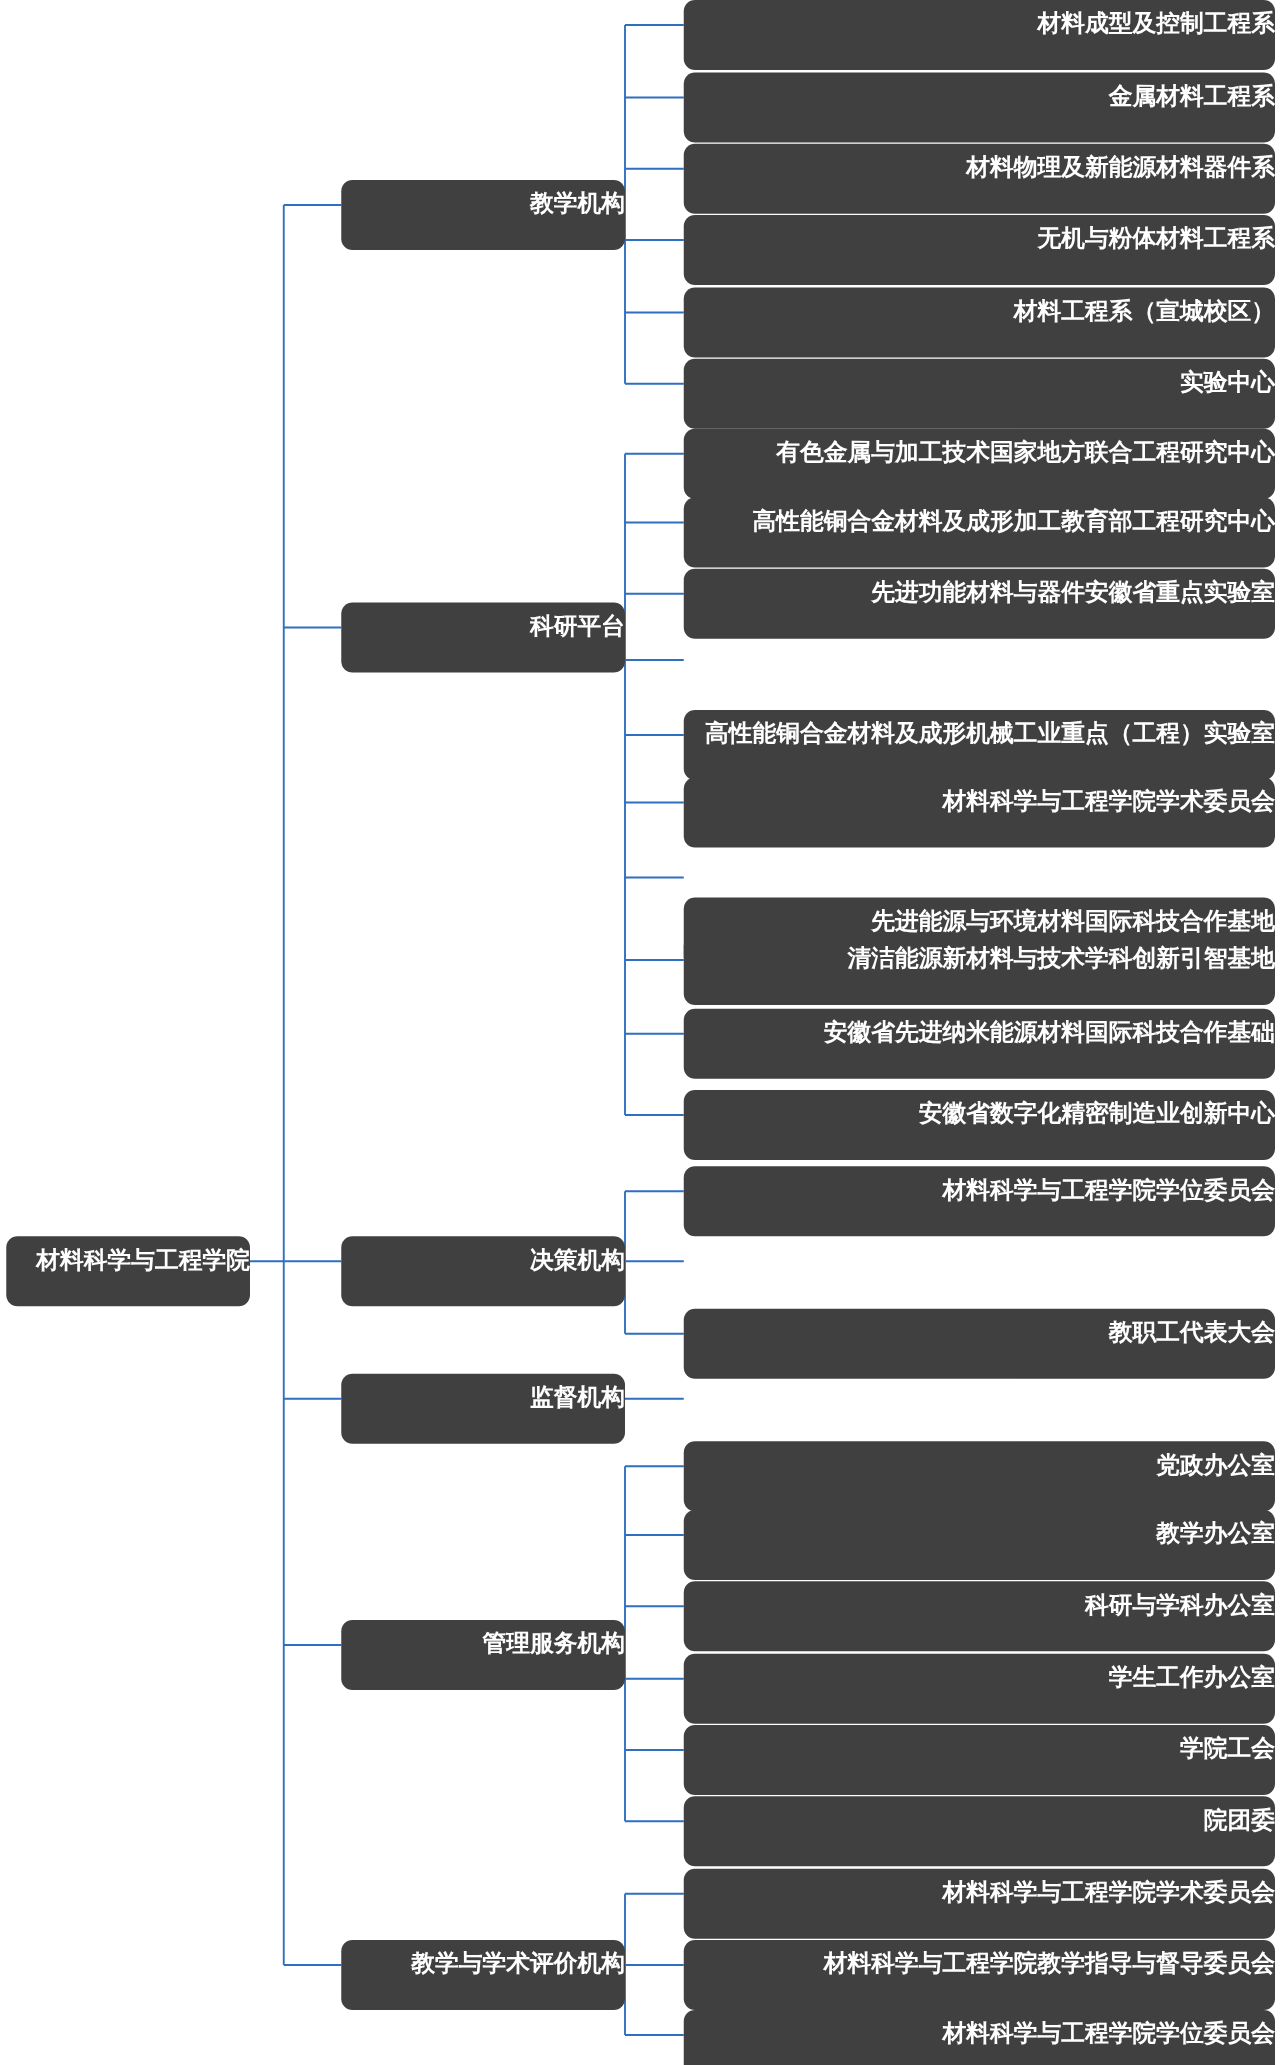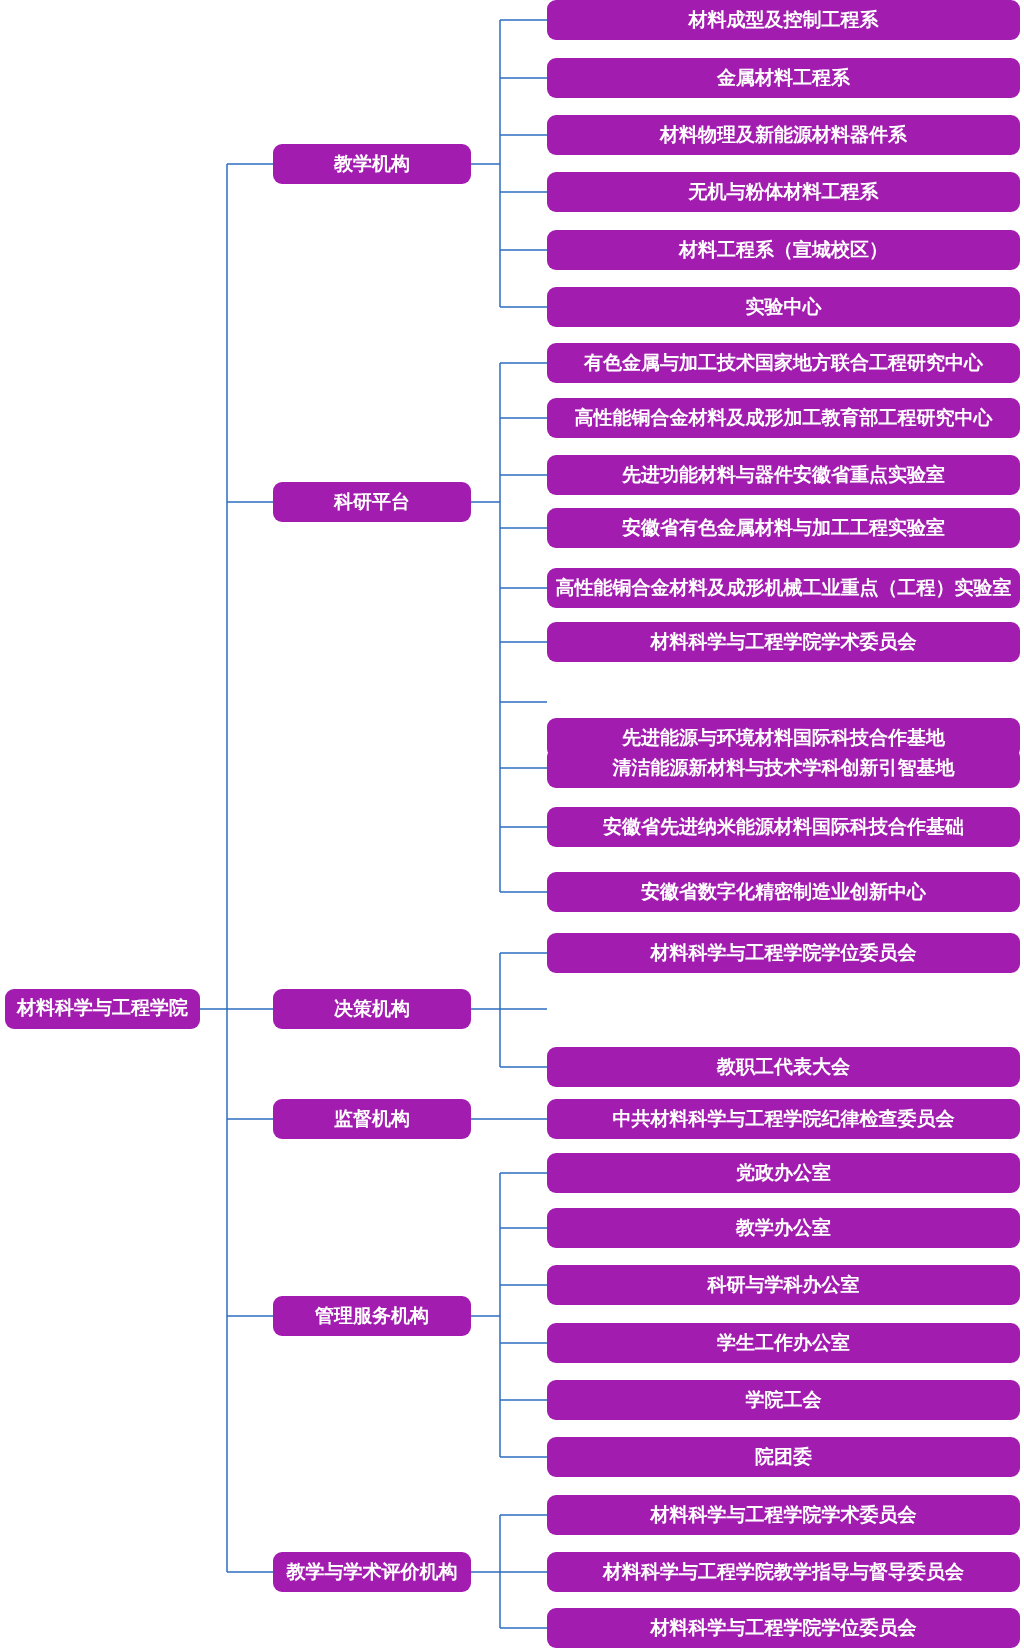--- a/index.html
+++ b/index.html
@@ -17,39 +17,40 @@
   }
   .connectors {
     position: absolute;
     left: 0;
     top: 0;
     width: 1024px;
     height: 1652px;
   }
   .node {
     position: absolute;
-    height: 40px;
+    height: 56px;
     line-height: 40px;
-    text-align: center;
+    text-align: right;
     color: #ffffff;
     font-weight: bold;
     font-size: 19px;
-    background: #a21caf;
+    background: #404040;
     border-radius: 9px;
     white-space: nowrap;
     overflow: hidden;
   }
   .root {
     left: 5px;
     width: 195px;
     font-family: Liberation Mono, monospace;
   }
   .cat {
     left: 273px;
     width: 198px;
+    padding-left: 29px;
   }
   .leaf {
     left: 547px;
     width: 473px;
   }
 </style>
 </head>
 <body>
 
 <div class="canvas">
@@ -85,32 +86,30 @@
   <div class="node leaf" style="top:0px">材料成型及控制工程系</div>
   <div class="node leaf" style="top:58px">金属材料工程系</div>
   <div class="node leaf" style="top:115px">材料物理及新能源材料器件系</div>
   <div class="node leaf" style="top:172px">无机与粉体材料工程系</div>
   <div class="node leaf" style="top:230px">材料工程系（宣城校区）</div>
   <div class="node leaf" style="top:287px">实验中心</div>
 
   <div class="node leaf" style="top:343px">有色金属与加工技术国家地方联合工程研究中心</div>
   <div class="node leaf" style="top:398px">高性能铜合金材料及成形加工教育部工程研究中心</div>
   <div class="node leaf" style="top:455px">先进功能材料与器件安徽省重点实验室</div>
-  <div class="node leaf" style="top:508px">安徽省有色金属材料与加工工程实验室</div>
   <div class="node leaf" style="top:568px">高性能铜合金材料及成形机械工业重点（工程）实验室</div>
   <div class="node leaf" style="top:622px">材料科学与工程学院学术委员会</div>
   <div class="node leaf" style="top:718px">先进能源与环境材料国际科技合作基地</div>
   <div class="node leaf" style="top:748px">清洁能源新材料与技术学科创新引智基地</div>
   <div class="node leaf" style="top:807px">安徽省先进纳米能源材料国际科技合作基础</div>
   <div class="node leaf" style="top:872px">安徽省数字化精密制造业创新中心</div>
 
   <div class="node leaf" style="top:933px">材料科学与工程学院学位委员会</div>
   <div class="node leaf" style="top:1047px">教职工代表大会</div>
 
-  <div class="node leaf" style="top:1099px">中共材料科学与工程学院纪律检查委员会</div>
 
   <div class="node leaf" style="top:1153px">党政办公室</div>
   <div class="node leaf" style="top:1208px">教学办公室</div>
   <div class="node leaf" style="top:1265px">科研与学科办公室</div>
   <div class="node leaf" style="top:1323px">学生工作办公室</div>
   <div class="node leaf" style="top:1380px">学院工会</div>
   <div class="node leaf" style="top:1437px">院团委</div>
 
   <div class="node leaf" style="top:1495px">材料科学与工程学院学术委员会</div>
   <div class="node leaf" style="top:1552px">材料科学与工程学院教学指导与督导委员会</div>

